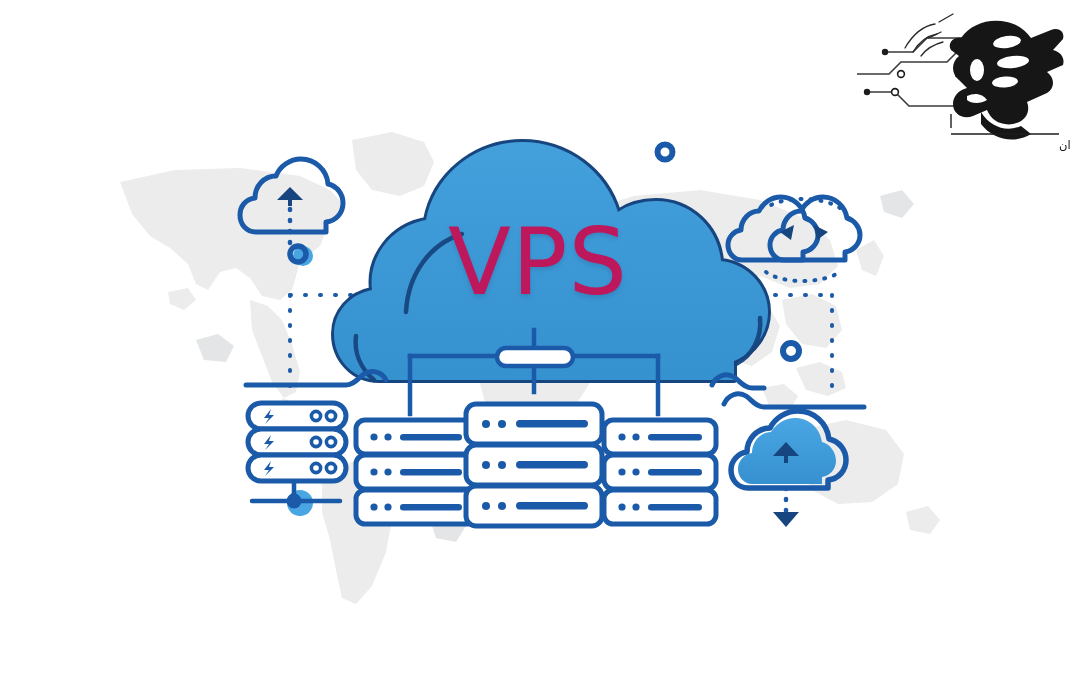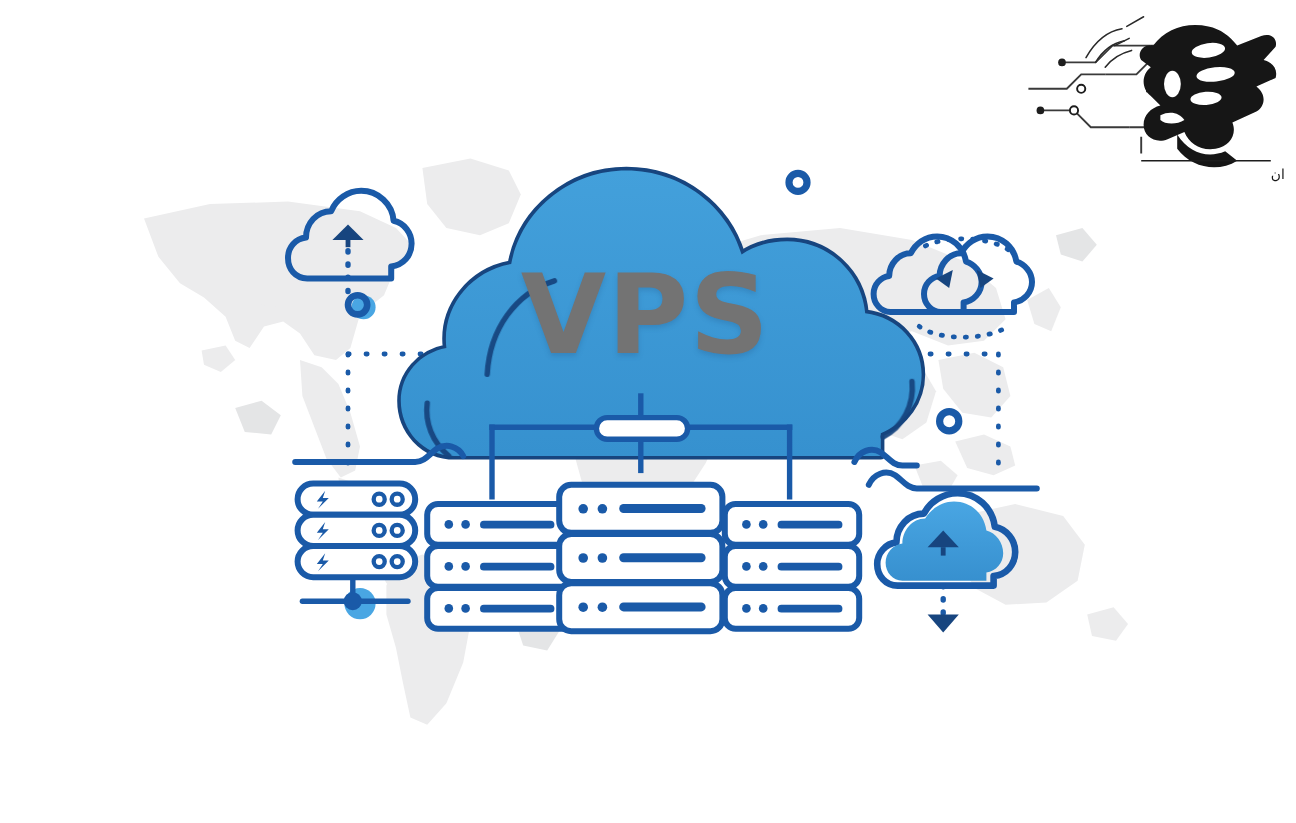--- a/index.html
+++ b/index.html
@@ -8,24 +8,24 @@
   .layer{position:absolute;left:0;top:0;width:1080px;height:686px;}
   #logo-block{position:absolute;right:10px;top:8px;width:215px;height:150px;}
   #logo-block svg{display:block;}
   .no-sel{user-select:none;}
   #vps-label{
     position:absolute;
     left:418px; top:213px;
     width:240px; height:100px;
     display:flex; align-items:center; justify-content:center;
     font-family:"DejaVu Sans","Liberation Sans",sans-serif;
-    font-weight:bold;
+    font-weight:normal;
     font-size:92px;
     letter-spacing:1px;
-    color:#737373;
+    color:#be185d;
     text-shadow:0 3px 4px rgba(35,90,140,0.28);
     line-height:1;
   }
 </style>
 </head>
 <body>
 
 <div id="stage">
 
   <svg class="layer" viewBox="0 0 1080 686" xmlns="http://www.w3.org/2000/svg">

